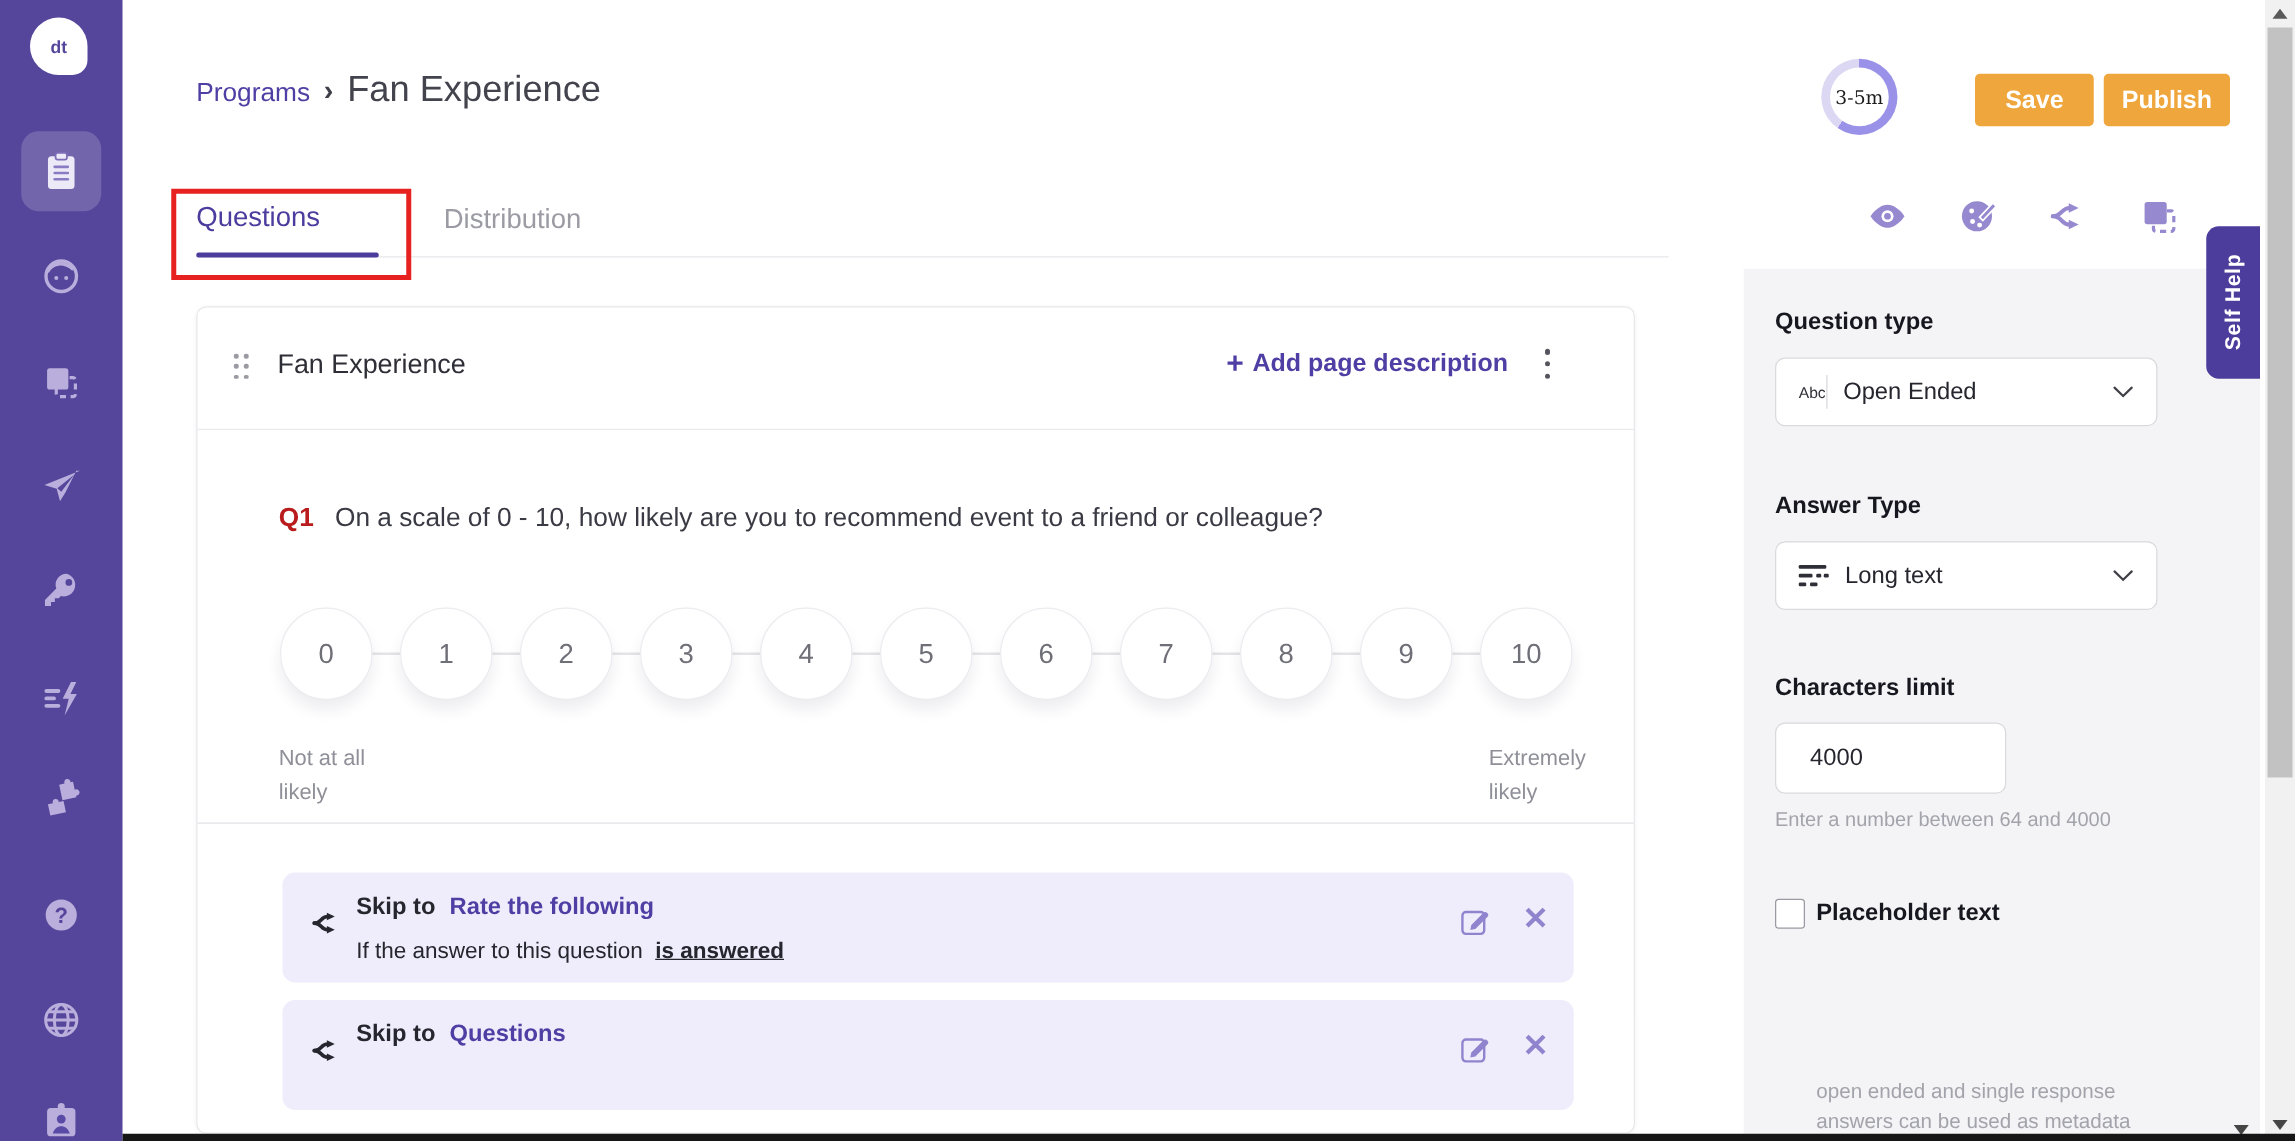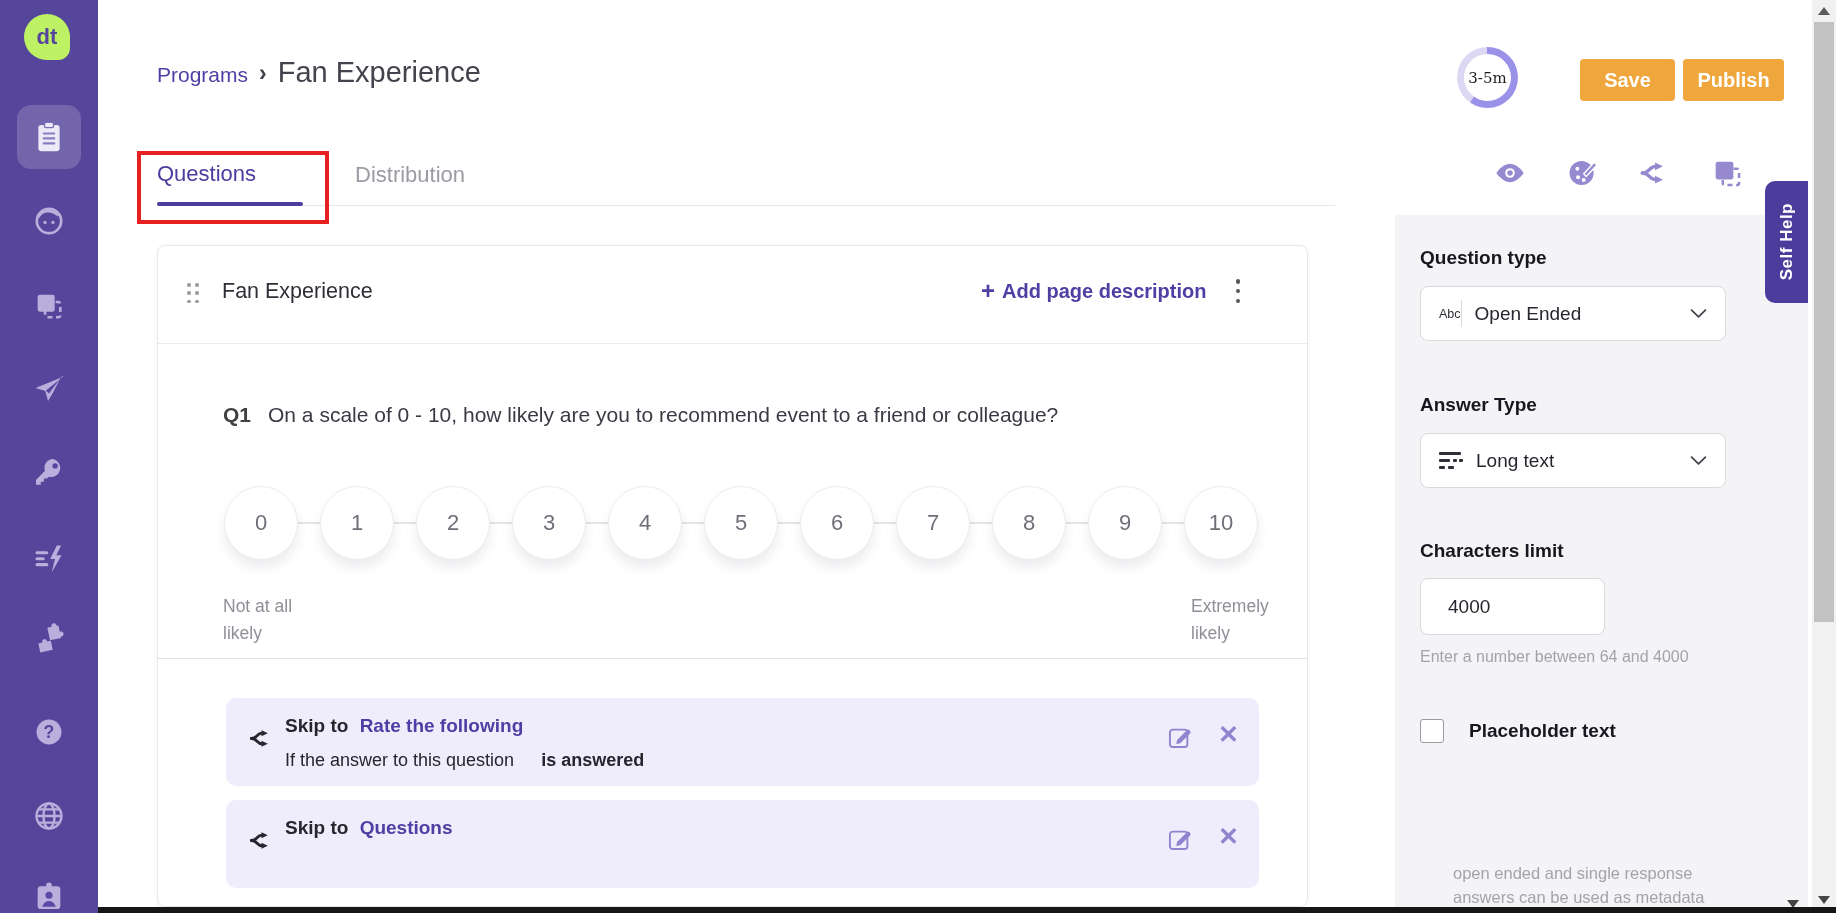--- a/index.html
+++ b/index.html
@@ -1,23 +1,23 @@
 <!DOCTYPE html>
 <html><head>
 <meta charset="utf-8">
 <style>
   * { margin:0; padding:0; box-sizing:border-box; }
   html,body { width:1836px; height:913px; overflow:hidden; }
   body { font-family:"Liberation Sans", sans-serif; background:#fff; position:relative; color:#2e2e36; }
 
   
   .sidebar { position:absolute; left:0; top:0; width:98px; height:913px; background:#56469B; z-index:5; }
-  .logo { position:absolute; left:24px; top:14px; width:46px; height:46px; background:#bef264;
+  .logo { position:absolute; left:24px; top:14px; width:46px; height:46px; background:#ffffff;
           border-radius:50% 50% 12px 50%; display:flex; align-items:center; justify-content:center;
-          font-weight:bold; font-size:22px; color:#56469B; cursor:pointer; }
+          font-weight:bold; font-size:14px; color:#56469B; cursor:pointer; }
   .nav { position:absolute; left:0; width:98px; display:flex; justify-content:center; }
   .nav svg { width:34px; height:34px; }
   .nav-tile { position:absolute; left:17px; top:105px; width:64px; height:64px;
               background:rgba(255,255,255,0.17); border-radius:14px;
               display:flex; align-items:center; justify-content:center; }
 
   
   .breadcrumb { position:absolute; left:157px; top:56px; display:flex; align-items:baseline; gap:11px; }
   .bc-parent { color:#4F3EA3; font-size:21px; }
   .bc-sep { color:#3F3F4A; font-size:23px; font-weight:600; position:relative; top:-1px; }
@@ -58,61 +58,61 @@
   .card-title { position:absolute; left:64px; top:33px; font-size:21.5px; color:#2E2E36; }
   .add-desc { position:absolute; left:823px; top:33px; display:flex; align-items:center; gap:7px; cursor:pointer; }
   .add-desc .plus { color:#4F3EA3; font-size:24px; font-weight:bold; line-height:1; }
   .add-desc .lbl { color:#4F3EA3; font-size:20px; font-weight:600; }
   .kebab { position:absolute; left:1070px; top:31px; width:20px; height:28px; display:flex; flex-direction:column;
            align-items:center; justify-content:space-between; cursor:pointer; padding:2px 0; }
   .kebab i { width:4.5px; height:4.5px; border-radius:50%; background:#55555E; }
   .card-divider { position:absolute; left:0; top:97px; width:100%; height:1px; background:#EAEAEE; }
 
   .q-row { position:absolute; left:65px; top:157px; display:flex; gap:17px; align-items:baseline; }
-  .q-num { font-weight:bold; font-size:21px; color:#404040; }
+  .q-num { font-weight:bold; font-size:21px; color:#b91c1c; }
   .q-text { font-size:21px; color:#3A3A44; }
 
   .nps-line { position:absolute; left:103px; top:276px; width:960px; height:2px; background:#E4E4E8; }
   .nps { position:absolute; top:240px; width:74px; height:74px; border-radius:50%; background:#fff;
          border:1px solid #ECECF0; box-shadow:0 8px 12px rgba(30,30,60,0.08);
          display:flex; align-items:center; justify-content:center; font-size:22px; color:#6F6F78; cursor:pointer; }
 
   .scale-label { position:absolute; top:347px; font-size:17.5px; color:#8F8F98; line-height:1.55; }
   .scale-left { left:65px; width:84px; }
   .scale-right { left:1033px; width:94px; }
 
   .section-divider { position:absolute; left:0; top:412px; width:100%; height:1px; background:#E2E2E6; }
 
   .skip-row { position:absolute; left:68px; width:1033px; height:88px; background:#EFEDFB; border-radius:10px; }
   .skip-row-1 { top:452px; } .skip-row-2 { top:554px; }
   .skip-icon { position:absolute; left:22px; top:27px; width:27px; height:27px; }
   .skip-line1 { position:absolute; left:59px; top:17px; font-size:19px; }
   .skip-line1 .pfx { font-weight:bold; color:#26262E; }
   .skip-line1 .tgt { font-weight:bold; color:#4F3EA3; margin-left:6px; }
   .skip-line2 { position:absolute; left:59px; top:52px; font-size:18px; color:#26262E; }
-  .skip-line2 b { margin-left:22px; }
+  .skip-line2 b { margin-left:5px;text-decoration:underline; }
   .skip-edit { position:absolute; left:940px; top:26px; width:27px; height:27px; cursor:pointer; }
   .skip-close { position:absolute; left:992px; top:22px; font-size:25px; color:#9184CE; font-weight:bold; cursor:pointer; }
 
   
   .panel { position:absolute; left:1395px; top:215px; width:413px; height:698px; background:#F4F4F6; }
   .panel-label { position:absolute; left:25px; font-size:19px; font-weight:bold; color:#17171F; }
   .dropdown { position:absolute; left:25px; width:306px; height:55px; background:#fff; border:1px solid #D9D9DE;
               border-radius:8px; display:flex; align-items:center; padding:0 18px; cursor:pointer; }
   .dd-abc { font-size:12.5px; color:#2F2F38; margin-right:0; }
   .dd-sep { width:1px; height:27px; background:#D9D9DE; margin-right:13px; }
   .dd-value { font-size:19px; color:#26262E; }
   .dd-chevron { margin-left:auto; }
   .lt-icon { width:24px; height:17px; display:flex; flex-direction:column; justify-content:space-between; margin-right:13px; }
   .lt-icon .r { display:flex; gap:2.5px; }
   .lt-icon .b { height:3px; background:#2F2F38; border-radius:1px; }
   .chars-input { position:absolute; left:25px; width:185px; height:57px; background:#fff; border:1px solid #D9D9DE;
                  border-radius:8px; font-family:inherit; font-size:19px; color:#26262E; padding:0 0 0 27px; }
   .panel-hint { position:absolute; left:25px; font-size:16px; color:#A3A3AB; }
-  .check-row { position:absolute; left:25px; display:flex; align-items:center;gap:16px; }
+  .check-row { position:absolute; left:25px; display:flex; align-items:center; }
   .checkbox { width:24px; height:24px; background:#fff; border:1.5px solid #9A9AA2; border-radius:3px; cursor:pointer; flex:none; }
   .check-label { margin-left:9px; font-size:19px; font-weight:600; color:#17171F; }
   .info-dot { width:20px; height:20px; border-radius:50%; background:#A79BDB; color:#fff;
               font-family:"DejaVu Serif", serif; font-size:13px; font-weight:bold;
               display:flex; align-items:center; justify-content:center;
               margin-left:14px; position:relative; top:-10px; cursor:pointer; }
   .meta-hint { position:absolute; left:58px; top:647px; width:280px; font-size:16.5px; color:#A3A3AB; line-height:1.45; }
 
   
   .scrollbar { position:absolute; left:1812px; top:0; width:24px; height:913px; background:#F1F1F1; z-index:7; }

